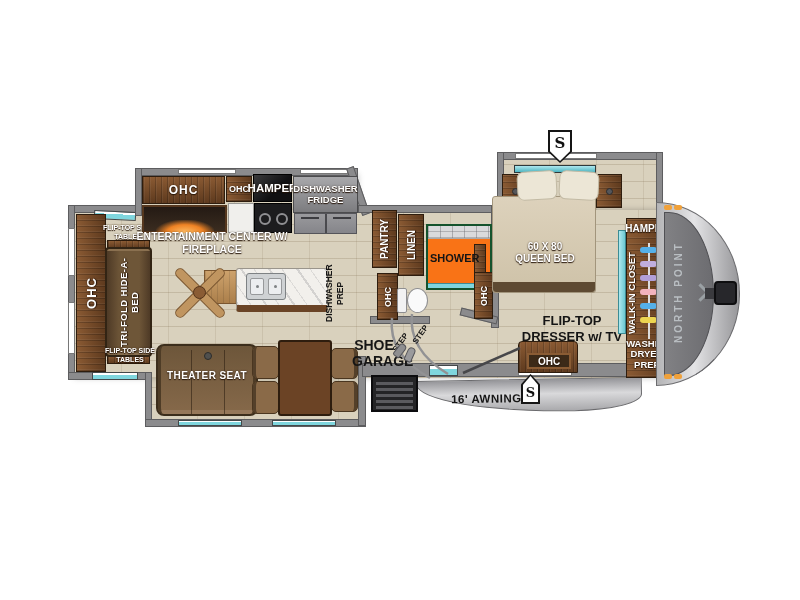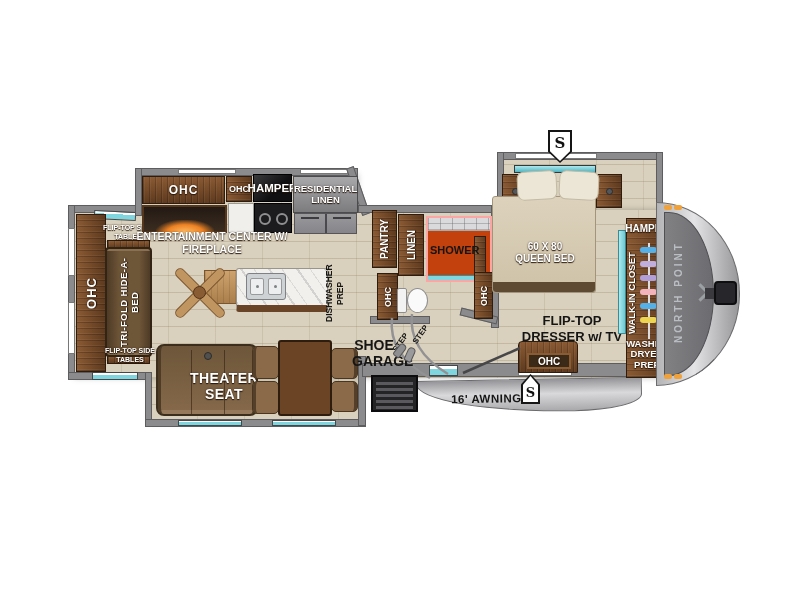--- a/index.html
+++ b/index.html
@@ -97,21 +97,21 @@
   <div class="a woodh ctr" style="left:142px;top:176px;width:83px;height:28px;">
     <span class="lw" style="font-size:12px;letter-spacing:1px;">OHC</span>
   </div>
   <div class="a woodv ctr" style="left:226px;top:176px;width:26px;height:26px;">
     <span class="lw" style="font-size:9px;">OHC</span>
   </div>
   <div class="a ctr" style="left:253px;top:174px;width:39px;height:28px;background:linear-gradient(135deg,#3a3a3c,#101012 60%);border:1px solid #000;">
     <span class="lw" style="font-size:11.5px;">HAMPER</span>
   </div>
   <div class="a ctr" style="left:293px;top:176px;width:65px;height:37px;background:linear-gradient(180deg,#a8a8ab,#7c7c7f);border:1px solid #4c4c4e;">
-    <span class="lw" style="font-size:9.5px;line-height:1.15;">RESIDENTIAL LINEN</span>
+    <span class="lw" style="font-size:9.5px;line-height:1.15;">DISHWASHER FRIDGE</span>
   </div>
   <div class="a" style="left:294px;top:213px;width:63px;height:21px;background:linear-gradient(180deg,#9a9a9d,#85858a);border:1px solid #55555a;">
     <div class="a" style="left:30px;top:0;width:2px;height:100%;background:#4a4a4e;"></div>
     <div class="a" style="left:6px;top:3px;width:18px;height:2px;background:#3c3c40;"></div>
     <div class="a" style="left:38px;top:3px;width:18px;height:2px;background:#3c3c40;"></div>
   </div>
   <div class="a" style="left:142px;top:205px;width:85px;height:28px;background:linear-gradient(180deg,#241a14,#3a2c20);border:2px solid #55371e;">
     <div class="a" style="left:12px;bottom:-2px;width:58px;height:13px;background:radial-gradient(ellipse at 50% 100%, #ffc068, #ee8224 45%, rgba(238,130,36,0) 75%);"></div>
   </div>
   <div class="a" style="left:228px;top:203px;width:26px;height:30px;background:#f0efec;border:1px solid #9a9a97;"></div>
@@ -140,21 +140,21 @@
 
   <div class="a woodv ctr" style="left:372px;top:210px;width:25px;height:58px;">
     <span class="lw vt" style="font-size:10px;">PANTRY</span>
   </div>
   <div class="a woodv ctr" style="left:377px;top:273px;width:21px;height:47px;">
     <span class="lw vt" style="font-size:9px;">OHC</span>
   </div>
   <div class="a woodv ctr" style="left:398px;top:214px;width:26px;height:62px;">
     <span class="lw vt" style="font-size:10px;">LINEN</span>
   </div>
-  <div class="a" style="left:426px;top:216px;width:66px;height:66px;background:#c2410c;border:2px solid #fca5a5;">
+  <div class="a" style="left:426px;top:224px;width:66px;height:66px;background:#f97316;border:2px solid #14532d;">
     <div class="a" style="left:0;top:0;width:100%;height:13px;background:#dadadc;border-bottom:1px solid #aaa;
         background-image:repeating-linear-gradient(90deg, rgba(100,100,105,.4) 0 1px, transparent 1px 12px),repeating-linear-gradient(0deg, rgba(100,100,105,.35) 0 1px, transparent 1px 6px);"></div>
     <div class="a woodv" style="right:4px;top:18px;width:12px;height:38px;"></div>
     <div class="a" style="left:0;bottom:0;width:100%;height:5px;background:#7fd6de;border-top:1px solid #3c8c94;"></div>
     <span class="a lb" style="left:2px;top:26px;width:46px;font-size:11px;">SHOWER</span>
   </div>
   <div class="a" style="left:397px;top:287px;width:32px;height:27px;">
     <div class="a" style="left:0;top:1px;width:10px;height:25px;background:#f2f2f2;border:1px solid #8e8e90;border-radius:2px;"></div>
     <div class="a" style="left:10px;top:1px;width:21px;height:25px;background:#fafafa;border:1px solid #8e8e90;border-radius:50%;"></div>
   </div>
@@ -205,21 +205,21 @@
   <div class="a" style="left:664px;top:374px;width:8px;height:5px;background:#f0a13a;border-radius:2px;"></div>
   <div class="a" style="left:674px;top:374px;width:8px;height:5px;background:#f0a13a;border-radius:2px;"></div>
   <div class="a" style="left:705px;top:288px;width:12px;height:11px;background:#3a3a3e;"></div>
   <div class="a" style="left:714px;top:281px;width:23px;height:24px;background:#27272b;border:2px solid #0e0e10;border-radius:4px;"></div>
 
   <div class="a" style="left:156px;top:344px;width:102px;height:72px;background:linear-gradient(180deg,#6d563a,#86694a);border:2px solid #3c2e1c;border-radius:8px;
       box-shadow:inset 10px 0 0 -7px #4e3c26, inset -10px 0 0 -7px #4e3c26, inset 0 -22px 0 -18px #96785a;">
     <div class="a" style="left:46px;top:6px;width:8px;height:8px;background:#50504e;border-radius:50%;border:1px solid #2c2c2a;"></div>
     <div class="a" style="left:33px;top:4px;width:1px;height:64px;background:rgba(40,28,14,.55);"></div>
     <div class="a" style="left:66px;top:4px;width:1px;height:64px;background:rgba(40,28,14,.55);"></div>
-    <span class="a lw" style="left:17px;top:24px;width:100%;font-size:14px;letter-spacing:.4px;">THEATER SEAT</span>
+    <span class="a lw" style="left:0;top:24px;width:100%;font-size:10px;letter-spacing:.4px;">THEATER SEAT</span>
   </div>
   <div class="a" style="left:252px;top:346px;width:27px;height:33px;background:#8a6a48;border:1px solid #4a3620;border-radius:5px;box-shadow:inset 7px 0 0 -4px #54402a;"></div>
   <div class="a" style="left:252px;top:381px;width:27px;height:33px;background:#8a6a48;border:1px solid #4a3620;border-radius:5px;box-shadow:inset 7px 0 0 -4px #54402a;"></div>
   <div class="a" style="left:331px;top:348px;width:27px;height:31px;background:#8a6a48;border:1px solid #4a3620;border-radius:5px;box-shadow:inset -7px 0 0 -4px #54402a;"></div>
   <div class="a" style="left:331px;top:381px;width:27px;height:31px;background:#8a6a48;border:1px solid #4a3620;border-radius:5px;box-shadow:inset -7px 0 0 -4px #54402a;"></div>
   <div class="a" style="left:278px;top:340px;width:54px;height:76px;border:2px solid #2e1d0e;border-radius:3px;
       background:repeating-linear-gradient(0deg, rgba(0,0,0,.25) 0 1px, rgba(255,255,255,.06) 1px 2px, transparent 2px 7px),linear-gradient(90deg,#7a4e2a,#54globalThis33 50%,#6b4325);background-color:#6b4325;"></div>
 
   <svg class="a" style="left:330px;top:300px;" width="200" height="120" viewBox="0 0 200 120">
     <path d="M 62 18 Q 58 55 100 78" fill="none" stroke="#929294" stroke-width="2.5"></path>

